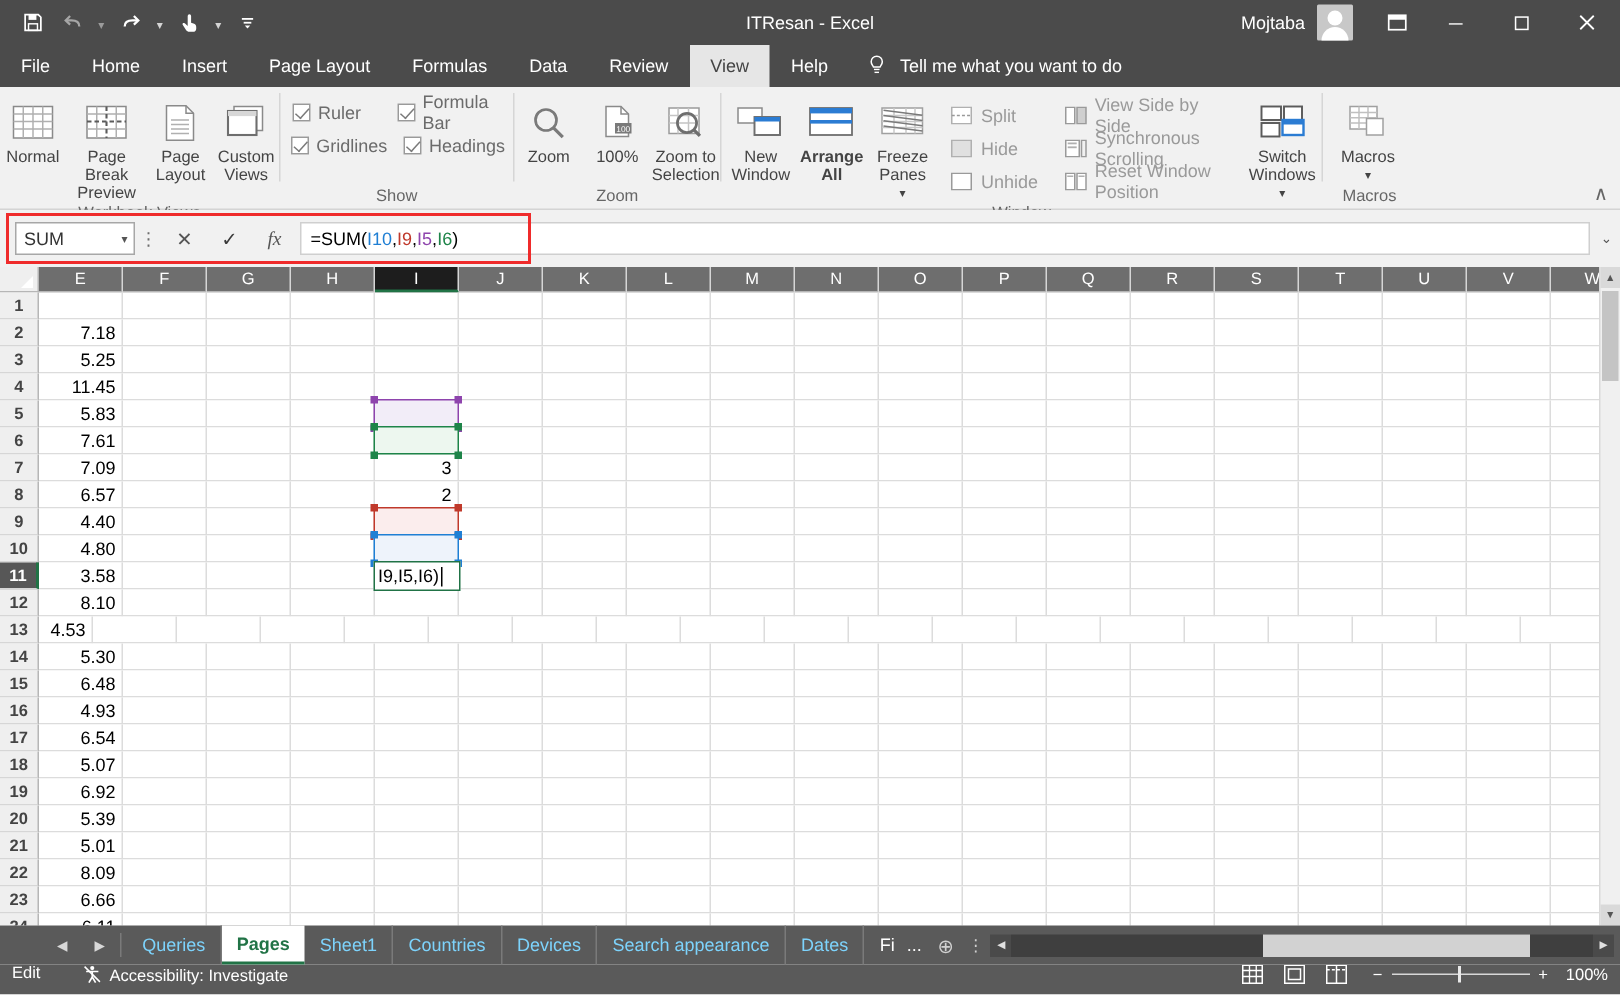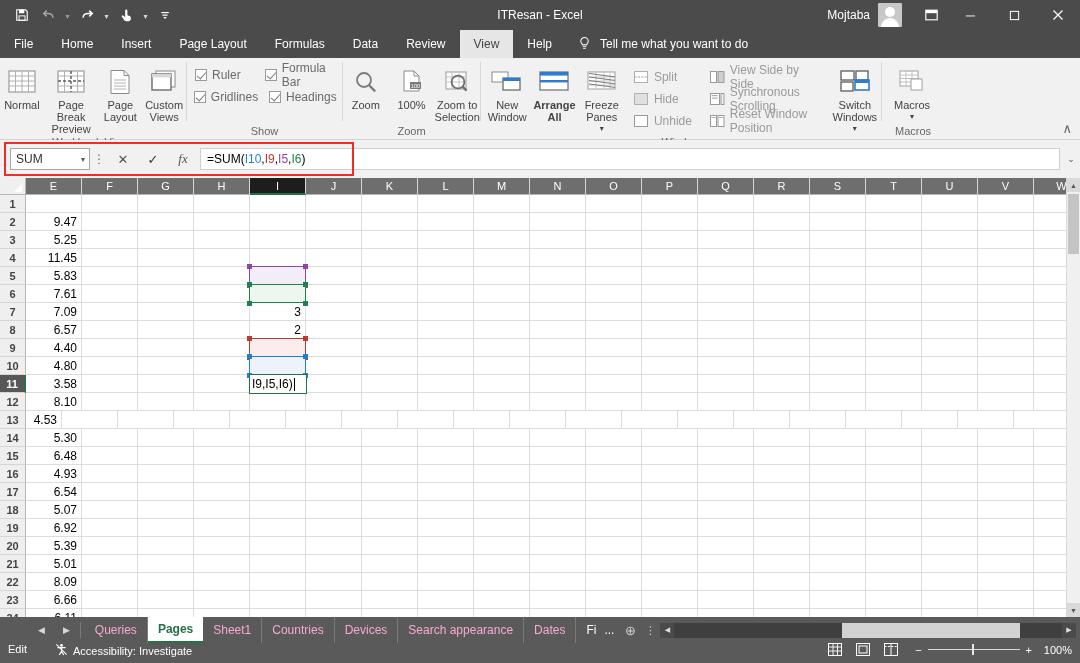--- a/index.html
+++ b/index.html
@@ -196,21 +196,21 @@
 
   
   .tabbar{
     height:26px; background:#5a5a5a; display:flex; align-items:stretch; flex:none;
     position:relative;
   }
   .nav-arrows{ display:flex; align-items:center; padding:0 6px 0 38px; gap:18px; }
   .nav-a{ color:#d8d8d8; font-size:9px; }
   .sdiv{ width:1px; background:#7a7a7a; margin:5px 4px; }
   .stab{
-    padding:0 10px; display:flex; align-items:center; color:#f9a8d4; font-size:12px;
+    padding:0 10px; display:flex; align-items:center; color:#7dd3fc; font-size:12px;
     border-right:1px solid #7a7a7a;
   }
   .stab.active{
     background:#ffffff; color:#217346; font-weight:bold; border-right:none;
     border-bottom:2px solid #217346;
   }
   .stab.trunc{ color:#ffffff; }
   .addsheet{
     width:24px; display:flex; align-items:center; justify-content:center;
     color:#d0d0d0; font-size:13px;
@@ -679,21 +679,21 @@
           <div class="gcell" style="width: 56px;"></div>
           <div class="gcell" style="width: 56px;"></div>
           <div class="gcell" style="width: 56px;"></div>
           <div class="gcell" style="width: 56px;"></div>
           <div class="gcell" style="width: 56px;"></div>
           <div class="gcell" style="width: 56px;"></div>
           <div class="gcell" style="width: 56px;"></div>
           <div class="gcell" style="width: 56px;"></div>
         </div>
         <div class="grow">
-          <div class="gcell num" style="width: 56px;">9.47</div>
+          <div class="gcell num" style="width: 56px;">7.18</div>
           <div class="gcell" style="width: 56px;"></div>
           <div class="gcell" style="width: 56px;"></div>
           <div class="gcell" style="width: 56px;"></div>
           <div class="gcell" style="width: 56px;"></div>
           <div class="gcell" style="width: 56px;"></div>
           <div class="gcell" style="width: 56px;"></div>
           <div class="gcell" style="width: 56px;"></div>
           <div class="gcell" style="width: 56px;"></div>
           <div class="gcell" style="width: 56px;"></div>
           <div class="gcell" style="width: 56px;"></div>

